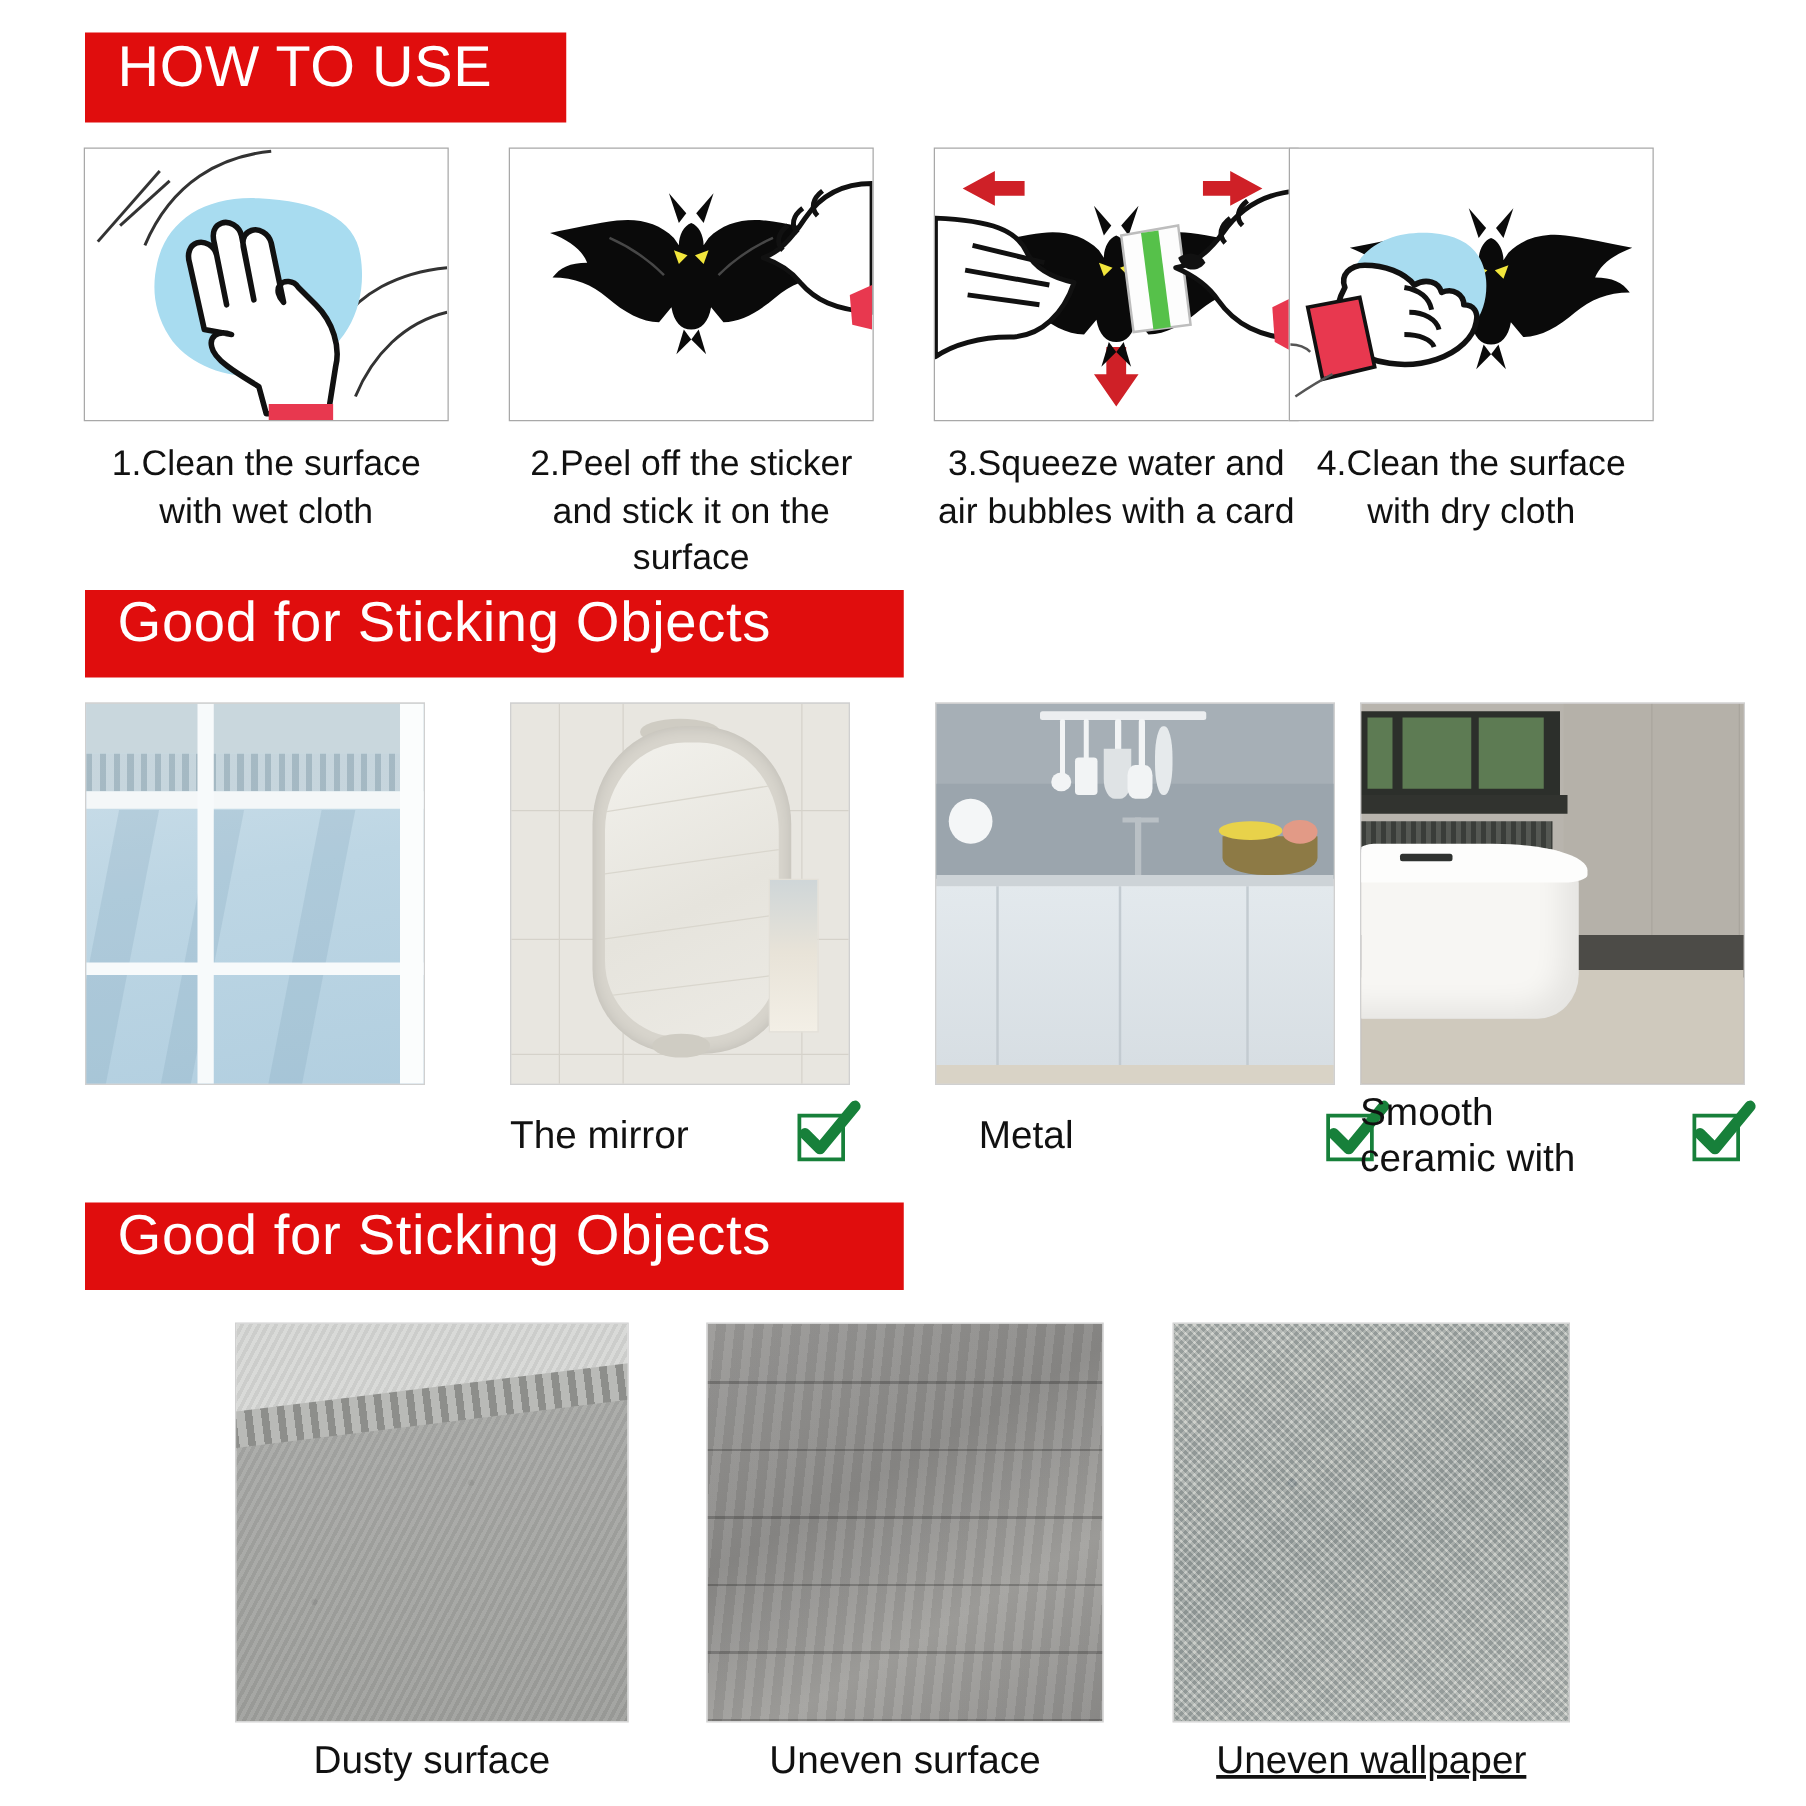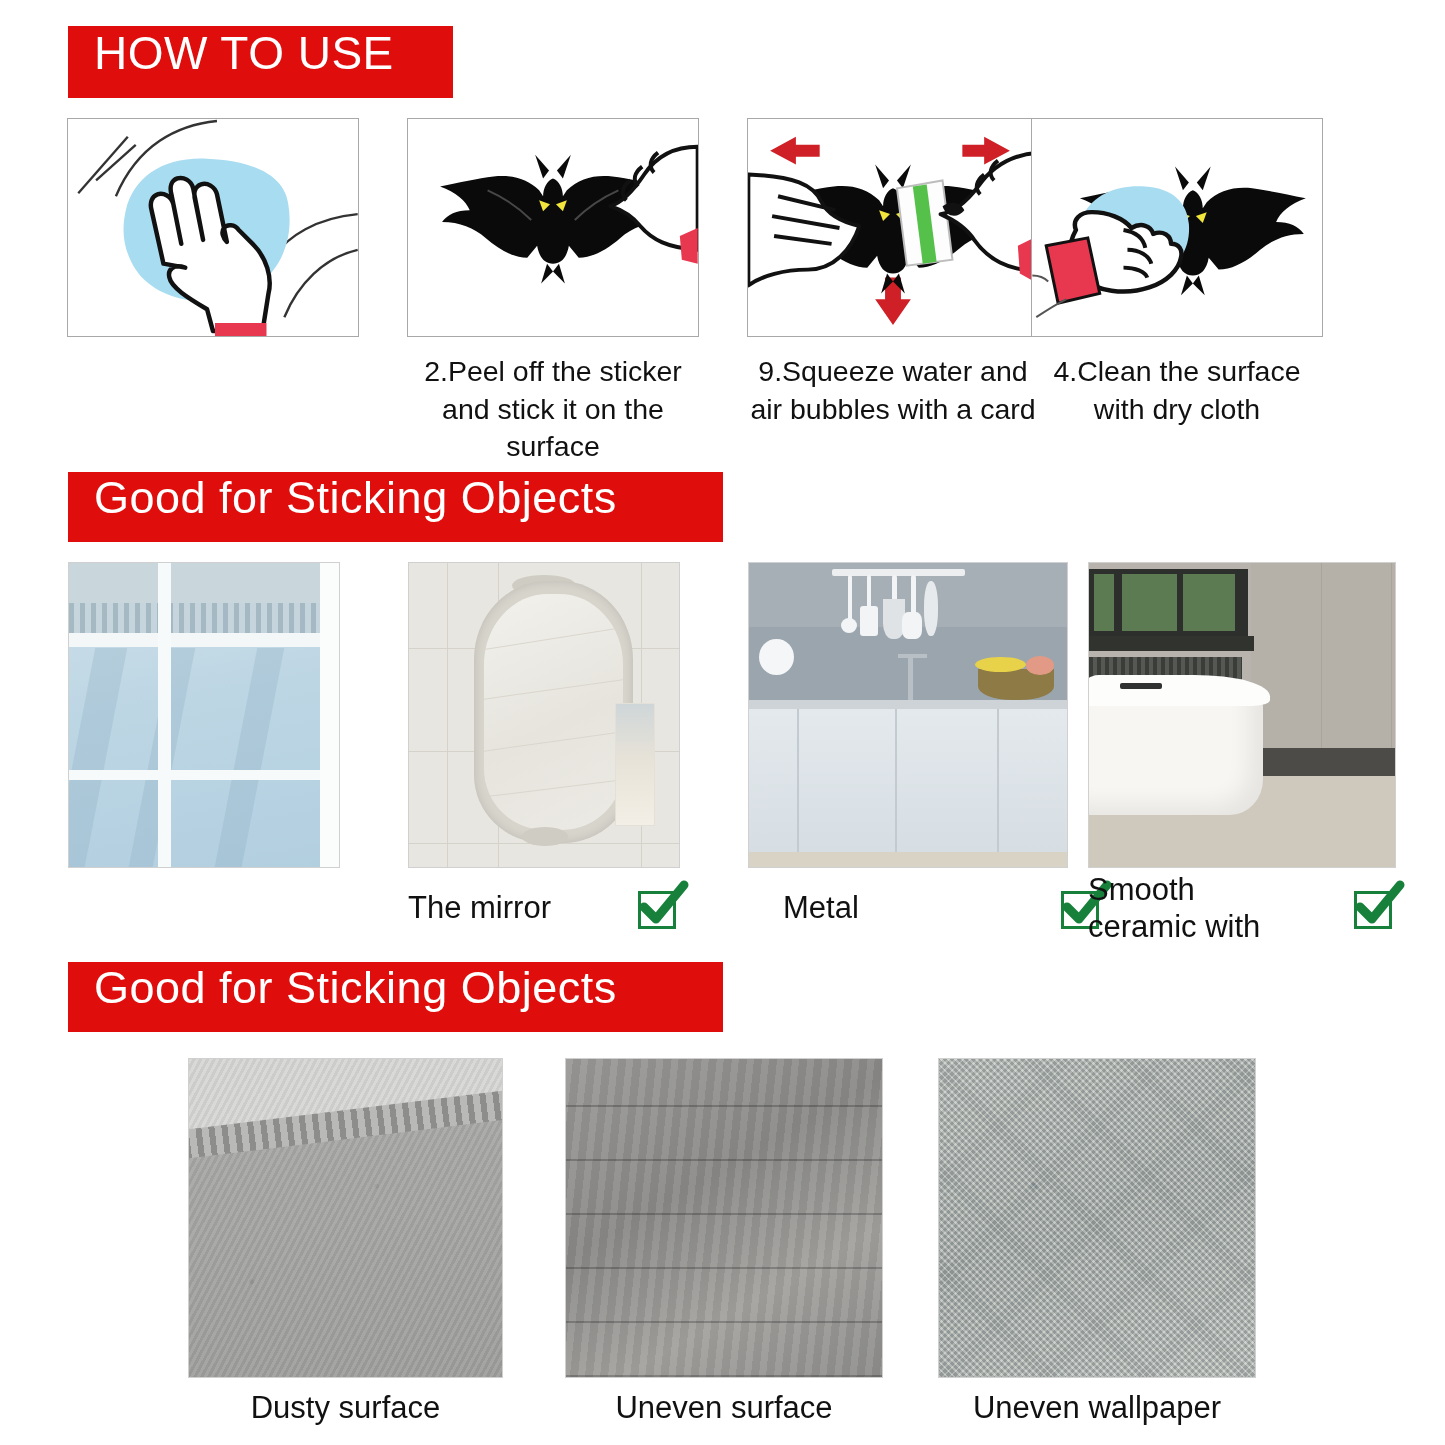--- a/index.html
+++ b/index.html
@@ -224,20 +224,22 @@
                  C134 194 86 180 68 152 C54 130 54 110 58 92 Z" fill="#a8dcf0"></path>
         <path d="M118 150 C106 146 100 152 102 160 C104 170 120 180 140 192 L146 214
                  L196 214 L202 176 C206 160 200 140 186 126 L172 112
                  C168 106 160 106 157 110 C154 114 156 120 160 124
                  L150 76 C148 68 140 64 134 66 C128 68 126 74 128 82 L136 122
                  L126 70 C124 62 116 58 110 60 C104 62 102 68 104 76 L114 126
                  L106 86 C104 78 96 74 90 76 C84 78 82 85 84 92 L96 146 Z" fill="#ffffff" stroke="#111" stroke-width="4.5" stroke-linejoin="round"></path>
         <path d="M148 206 L200 206 L200 219 L148 219 Z" fill="#e8384f"></path>
       </svg>
     </div>
+    <div class="step-caption">1.Clean the surface
+with wet cloth</div>
   </div>
 
   <div class="step">
     <div class="step-frame">
       <svg class="ill" viewBox="0 0 292 219">
         <g>
           <path d="M146 60 C140 62 136 70 136 78 L132 72 C120 60 104 56 86 58
                    C70 60 52 64 32 68 C48 74 58 82 62 92 C48 92 40 96 34 104
                    C52 104 66 110 78 120 C92 132 106 140 120 140 L130 128
                    C132 140 138 146 146 146 C154 146 160 140 162 128 L172 140
@@ -298,21 +300,21 @@
         <path d="M24 98 L92 110" stroke="#111" stroke-width="4" fill="none"></path>
         <path d="M26 118 L84 126" stroke="#111" stroke-width="4" fill="none"></path>
         <path d="M292 34 C266 36 246 48 232 68 C220 84 208 94 194 96
                  C208 102 220 110 228 122 C242 142 262 152 292 154 Z" fill="#ffffff" stroke="#111" stroke-width="4" stroke-linejoin="round"></path>
         <path d="M252 42 C244 48 242 56 248 62" stroke="#111" stroke-width="4" fill="none"></path>
         <path d="M238 56 C230 62 228 70 234 76" stroke="#111" stroke-width="4" fill="none"></path>
         <path d="M196 88 C204 82 214 84 218 92 C212 100 200 100 196 88 Z" fill="#111"></path>
         <path d="M272 128 L292 118 L292 166 L274 156 Z" fill="#e8384f"></path>
       </svg>
     </div>
-    <div class="step-caption">9.Squeeze water and
+    <div class="step-caption">3.Squeeze water and
 air bubbles with a card</div>
   </div>
 
   <div class="step">
     <div class="step-frame">
       <svg class="ill" viewBox="0 0 292 219">
         <g>
           <path d="M162 72 C156 74 152 82 152 90 L148 84 C136 72 120 68 102 70
                    C86 72 68 76 48 80 C64 86 74 94 78 104 C64 104 56 108 50 116
                    C68 116 82 122 94 132 C108 144 122 152 136 152 L146 140
@@ -484,15 +486,15 @@
     <div class="tex-label" style="left:0;top:332px;width:315px;">Dusty surface</div>
   </div>
 
   <div class="photo-cell" style="left:565px;top:0;">
     <div class="photo tex tex-brick" style="width:318px;height:320px;"></div>
     <div class="tex-label" style="left:0;top:332px;width:318px;">Uneven surface</div>
   </div>
 
   <div class="photo-cell" style="left:938px;top:0;">
     <div class="photo tex tex-wallpaper" style="width:318px;height:320px;"></div>
-    <div class="tex-label" style="left:0;top:332px;width:318px;">Uneven wallpaper</div>
+    <div class="tex-label" style="left:0;top:332px;width:318px;text-decoration:underline;">Uneven wallpaper</div>
   </div>
 </div>
 
 </body></html>

